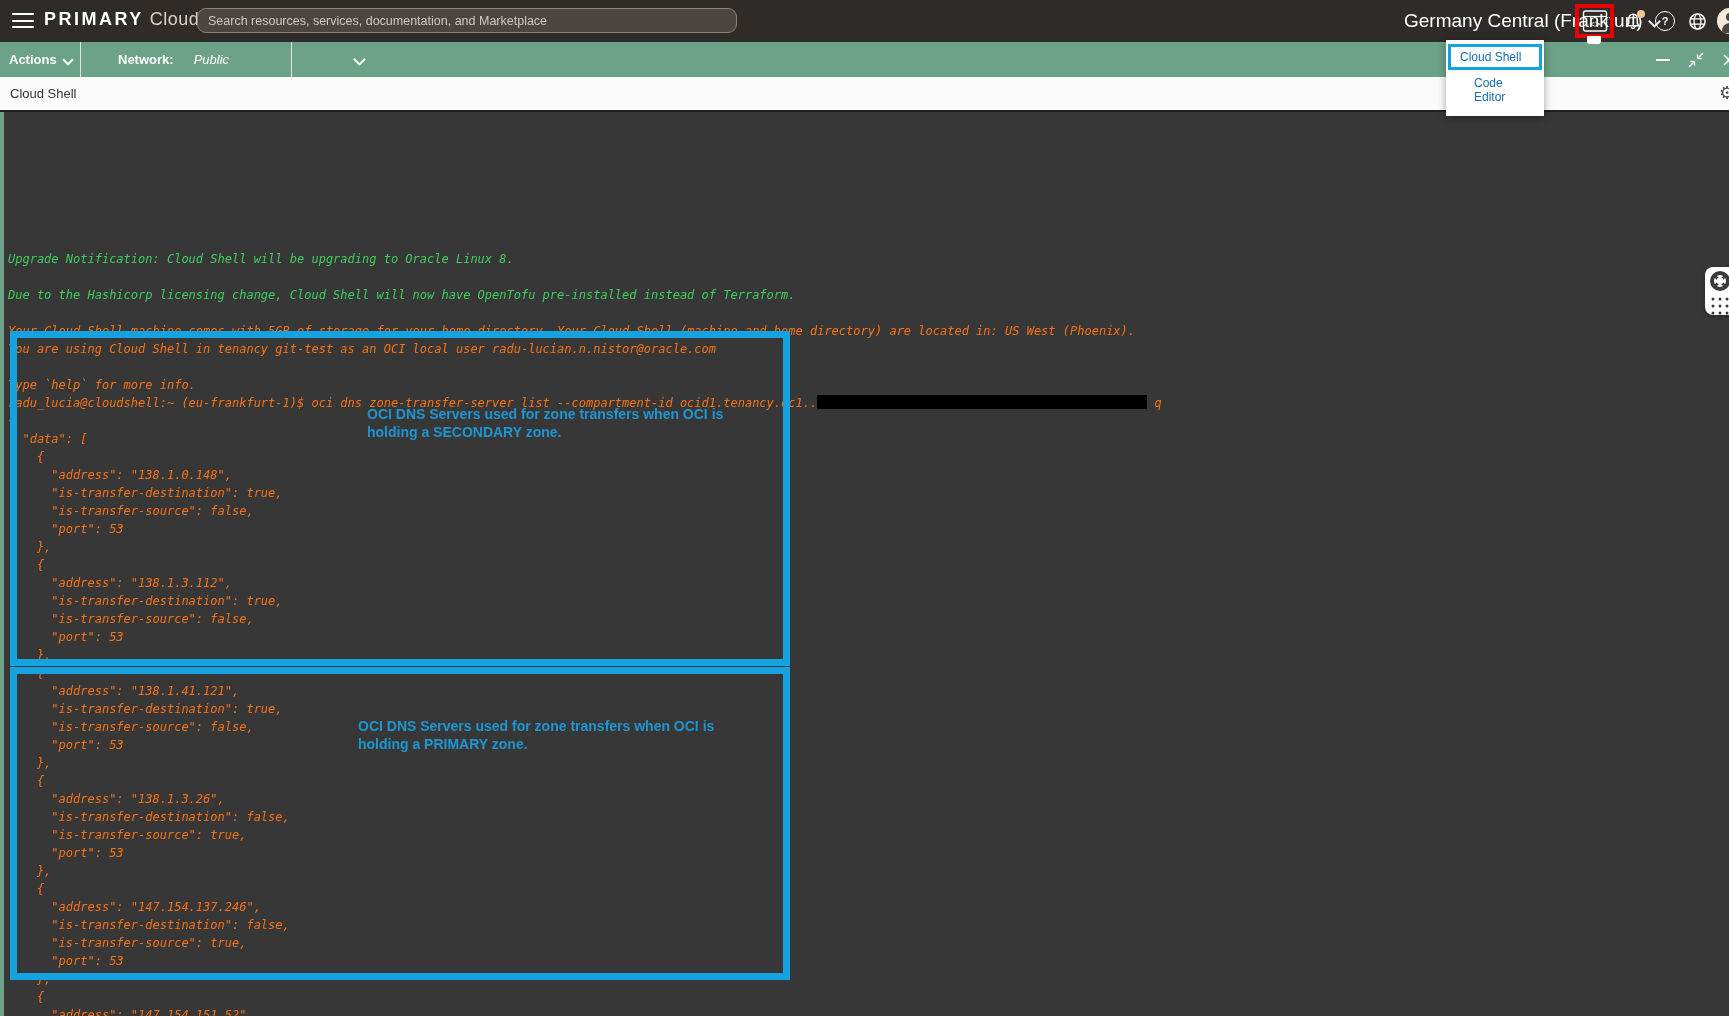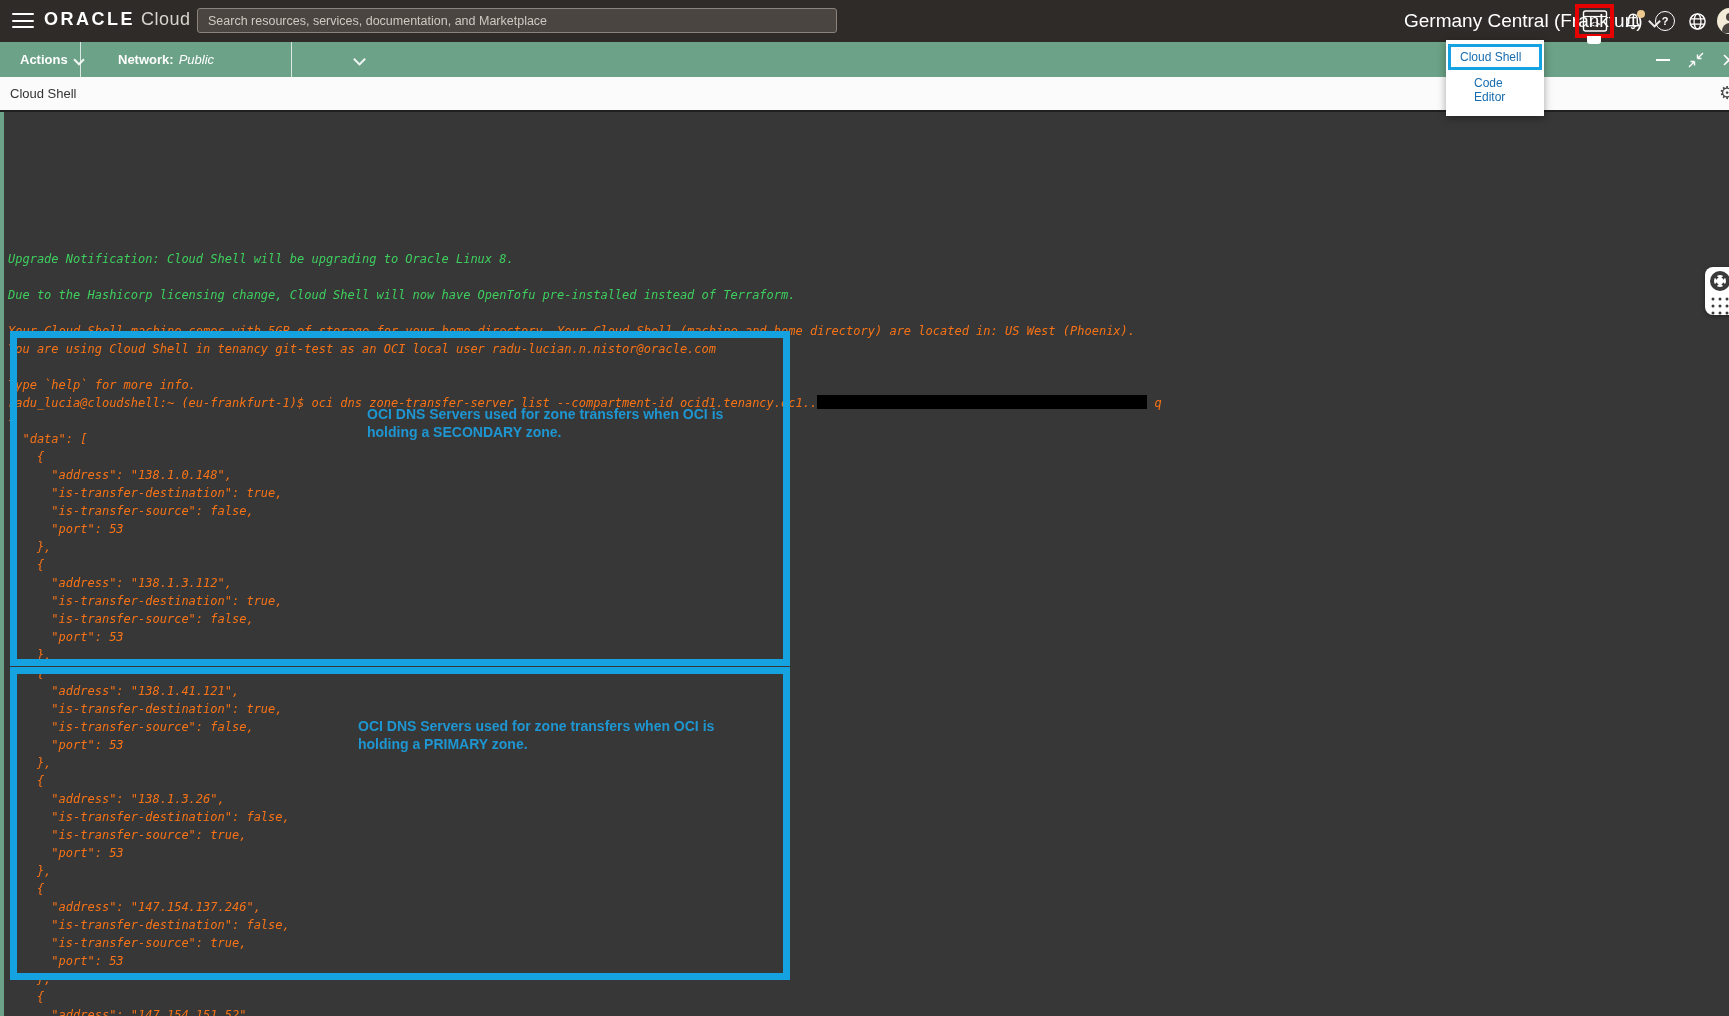--- a/index.html
+++ b/index.html
@@ -7,22 +7,22 @@
     width:1729px;height:1016px;position:relative;overflow:hidden;
     background:#373737;font-family:"Liberation Sans",sans-serif;
     --hl:#14a2e1; --ann:#1e96d2; --red:#e60000; --green-bar:#6ca287; --term-green:#3ecf5e;
   }
   
   .topbar{position:absolute;left:0;top:0;width:1729px;height:42px;background:#2f2b28;}
   .hamburger{position:absolute;left:12px;top:13px;width:22px;height:16px;cursor:pointer;}
   .hamburger span{display:block;height:2px;background:#fff;margin:0 0 4.5px 0;border-radius:1px;}
   .logo{position:absolute;left:44px;top:9px;font-size:18px;letter-spacing:2.5px;color:#fff;font-weight:bold;}
   .logo .cloud{font-weight:400;color:#d8d3cd;letter-spacing:0.5px;margin-left:6px;}
-  .search{position:absolute;left:197px;top:8px;width:640px;height:25px;box-sizing:border-box;
-    background:#4b4541;border:1px solid #8a827b;border-radius:3px;color:#e5e1dc;
+  .search{position:absolute;left:197px;top:8px;width:540px;height:25px;box-sizing:border-box;
+    background:#4b4541;border:1px solid #8a827b;border-radius:9px;color:#e5e1dc;
     font-size:12.5px;padding:0 10px;font-family:"Liberation Sans",sans-serif;}
   .search::placeholder{color:#cfc9c3;opacity:1;}
   .region{position:absolute;left:1404px;top:0;height:42px;display:flex;align-items:center;color:#fff;font-size:19px;cursor:pointer;}
   .chev{display:inline-block;width:7px;height:7px;border-left:2px solid rgba(255,255,255,.9);border-bottom:2px solid rgba(255,255,255,.9);transform:rotate(-45deg);margin-left:7px;vertical-align:2px;}
   .tb-icon{position:absolute;top:0;height:42px;display:flex;align-items:center;justify-content:center;cursor:pointer;}
   .redbox{position:absolute;left:1575px;top:4px;width:39px;height:34px;border:4px solid var(--red);box-sizing:border-box;pointer-events:none;}
   .badge{position:absolute;left:1637px;top:10px;width:8px;height:8px;border-radius:50%;background:#ecc88f;}
   .helpcircle{width:18px;height:18px;border-radius:50%;border:1.5px solid #fff;color:#fff;font-size:11px;font-weight:bold;display:flex;align-items:center;justify-content:center;}
   .avatar{position:absolute;left:1717px;top:8px;width:26px;height:26px;border-radius:50%;background:#f3ead8;overflow:hidden;}
   .avatar .head{position:absolute;left:9px;top:5px;width:8px;height:8px;border-radius:50%;background:#4a4440;}
@@ -59,21 +59,21 @@
 </head>
 <body style="--hl: #14a2e1; --ann: #1e96d2; --red: #e60000; --green-bar: #6ca287; --term-green: #3ecf5e;">
 
 <div class="topbar">
   <div class="hamburger">
       <span></span>
       <span></span>
       <span></span>
     </div>
   <div class="logo">
-    <span>ORACLE</span><span class="cloud">Cloud</span>
+    <span>PRIMARY</span><span class="cloud">Cloud</span>
   </div>
   <input class="search" type="text" placeholder="Search resources, services, documentation, and Marketplace" style="">
   <div class="region">
     <span>Germany Central (Frankfurt)</span>
       <span class="chev"></span>
   </div>
 
   <div class="tb-icon" style="left:1579px;width:32px;">
     <svg width="26" height="24" viewBox="0 0 26 24">
       <rect x="1.5" y="2" width="23" height="20" rx="2" fill="none" stroke="#fff" stroke-width="1.4"></rect>
@@ -104,28 +104,28 @@
     </svg>
   </div>
 
   <div class="avatar">
     <div class="head"></div>
     <div class="bodyshape"></div>
   </div>
 </div>
 
 <div class="greenbar">
-  <div class="gb-cell" style="left:11px;width:80px;padding-left:9px;box-sizing:border-box;font-weight:bold;cursor:pointer;">
+  <div class="gb-cell" style="left:0;width:80px;padding-left:9px;box-sizing:border-box;font-weight:bold;cursor:pointer;">
     <span>Actions</span>
       <span class="chev" style="width:6px;height:6px;"></span>
   </div>
   <div class="gb-div" style="left:80px;"></div>
   <div class="gb-cell" style="left:80px;width:210px;padding-left:10px;box-sizing:border-box;cursor:pointer;">
     <span style="font-weight:bold;padding-left:28px;">Network:</span>
-    <span style="font-style:italic;margin-left:5px;">Public</span>
+    <span style="font-style:italic;margin-left:20px;">Public</span>
     <span class="chev" style="position:absolute;left:268px;"></span>
   </div>
   <div class="gb-div" style="left:291px;"></div>
 
   <div class="win-btn" style="left:1650px;width:26px;">
       <div class="minimize-bar"></div>
     </div>
   <div class="win-btn" style="left:1683px;width:26px;">
     <svg width="16" height="16" viewBox="0 0 16 16">
       <path d="M15 1 L9.5 6.5 M9.5 6.5 h4 M9.5 6.5 v-4" fill="none" stroke="#fff" stroke-width="1.4"></path>

